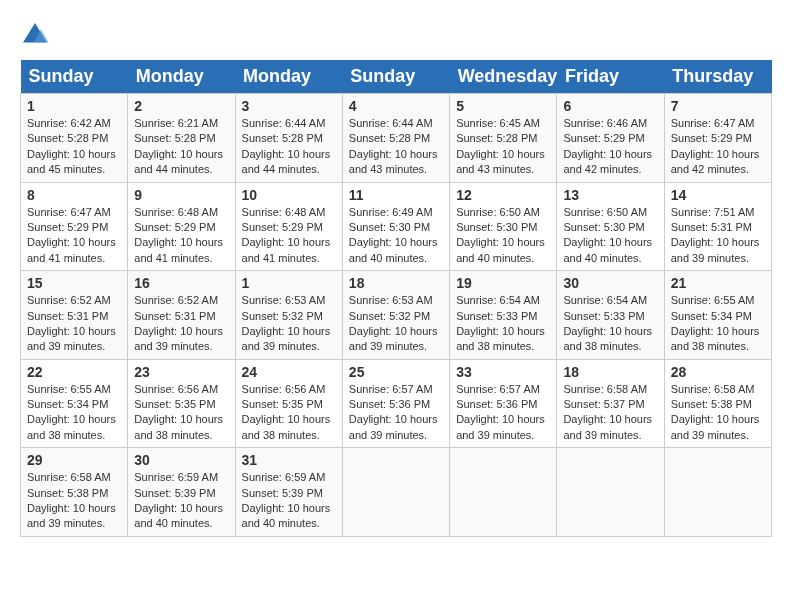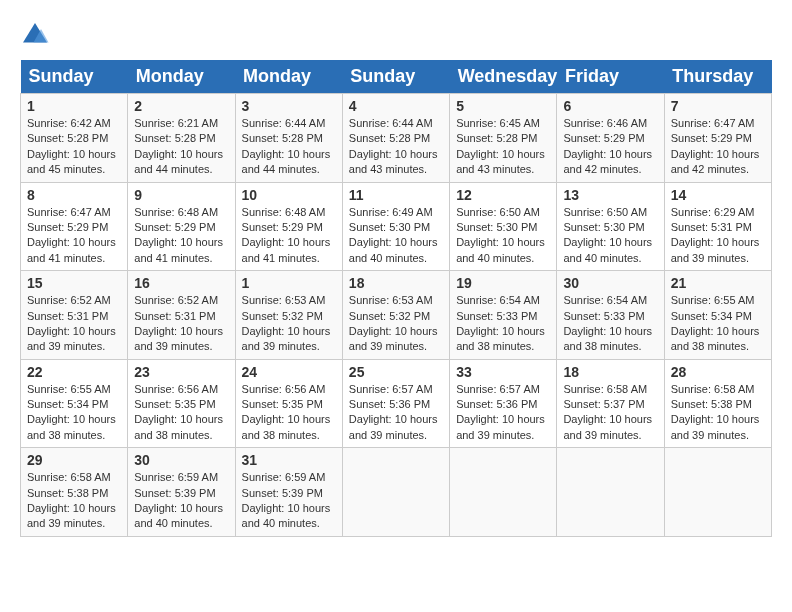--- a/index.html
+++ b/index.html
@@ -206,21 +206,21 @@
         </td>
         <td>
           <span class="day-num">13</span>
           <span style="display: block; line-height: 1.4;">Sunrise: 6:50 AM</span>
           <span style="display: block; line-height: 1.4;">Sunset: 5:30 PM</span>
           <span style="display: block; line-height: 1.4;">Daylight: 10 hours</span>
           <span style="display: block; line-height: 1.4;">and 40 minutes.</span>
         </td>
         <td>
           <span class="day-num">14</span>
-          <span style="display: block; line-height: 1.4;">Sunrise: 6:29 AM</span>
+          <span style="display: block; line-height: 1.4;">Sunrise: 7:51 AM</span>
           <span style="display: block; line-height: 1.4;">Sunset: 5:31 PM</span>
           <span style="display: block; line-height: 1.4;">Daylight: 10 hours</span>
           <span style="display: block; line-height: 1.4;">and 39 minutes.</span>
         </td>
       </tr>
       <tr>
         <td>
           <span class="day-num">15</span>
           <span style="display: block; line-height: 1.4;">Sunrise: 6:52 AM</span>
           <span style="display: block; line-height: 1.4;">Sunset: 5:31 PM</span>

